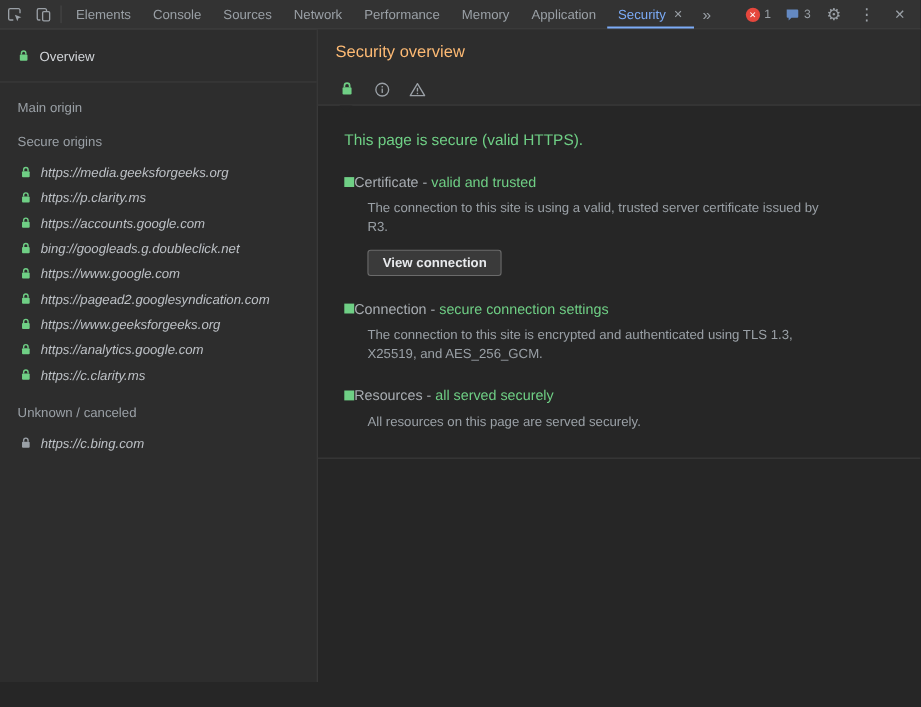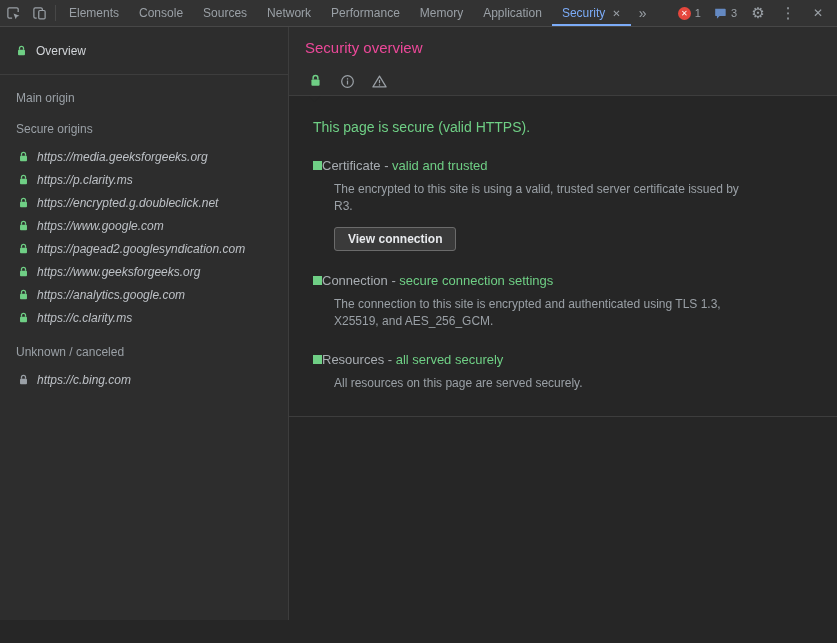--- a/index.html
+++ b/index.html
@@ -34,21 +34,21 @@
   .lock { display:inline-flex; flex:0 0 auto; }
   .lock.green { color:#6fcf85; }
   .lock.gray  { color:#9aa0a6; }
   .group-label { padding:0 16px; margin:16px 0 8px 0; color:#9aa0a6; line-height:15px; }
   .origin-row { height:23px; display:flex; align-items:center; gap:8px; padding:0 16px 0 18px;
                 color:#bdc1c6; cursor:pointer; white-space:nowrap;font-style:italic; }
 
   
   .main { flex:1; display:flex; flex-direction:column; background:#262626; min-width:0; }
   .main-header { background:#2d2d2d; border-bottom:1px solid #3d3d3d; padding:12px 0 0 16px; flex:0 0 auto; }
-  .main-title { font-size:15px; font-weight:500; color:#ec4899; line-height:18px; }
+  .main-title { font-size:15px; font-weight:500; color:#fdba74; line-height:18px; }
   .view-tabs { display:flex; margin:10px 0 0 -6px; }
   .view-tab { width:32px; height:28px; display:flex; align-items:center; justify-content:center;
               background:none; border:none; cursor:pointer; color:#9aa0a6; }
   .view-tab.selected { color:#6fcf85; }
   .main-content { flex:1; position:relative; overflow:hidden; }
   .notch { position:absolute; top:-5px; left:21px; width:9px; height:9px; background:#262626;
            border-left:1px solid #3d3d3d; border-top:1px solid #3d3d3d; transform:rotate(45deg); }
   .secure-block { border-bottom:1px solid #3d3d3d; padding:0 24px 24px 24px; }
   .status-line { margin-top:23px; font-size:14px; line-height:17px; color:#6fcf85; }
   .sec { margin-top:22px; }
@@ -161,21 +161,30 @@
             </span>
             <span>https://p.clarity.ms</span>
           </div>
           <div class="origin-row">
             <span class="lock green">
               <svg viewBox="0 0 12 13" width="11" height="12">
                 <path d="M3.8 5V3.6a2.2 2.2 0 0 1 4.4 0V5" fill="none" stroke="currentColor" stroke-width="1.4"></path>
                 <rect x="2.2" y="5" width="7.6" height="6" rx="1" fill="currentColor"></rect>
               </svg>
             </span>
-            <span>https://encrypted.g.doubleclick.net</span>
+            <span>https://accounts.google.com</span>
+          </div>
+          <div class="origin-row">
+            <span class="lock green">
+              <svg viewBox="0 0 12 13" width="11" height="12">
+                <path d="M3.8 5V3.6a2.2 2.2 0 0 1 4.4 0V5" fill="none" stroke="currentColor" stroke-width="1.4"></path>
+                <rect x="2.2" y="5" width="7.6" height="6" rx="1" fill="currentColor"></rect>
+              </svg>
+            </span>
+            <span>bing://googleads.g.doubleclick.net</span>
           </div>
           <div class="origin-row">
             <span class="lock green">
               <svg viewBox="0 0 12 13" width="11" height="12">
                 <path d="M3.8 5V3.6a2.2 2.2 0 0 1 4.4 0V5" fill="none" stroke="currentColor" stroke-width="1.4"></path>
                 <rect x="2.2" y="5" width="7.6" height="6" rx="1" fill="currentColor"></rect>
               </svg>
             </span>
             <span>https://www.google.com</span>
           </div>
@@ -256,21 +265,21 @@
       </div>
 
       <div class="main-content">
         <div class="notch"></div>
         <div class="secure-block">
           <p class="status-line">This page is secure (valid HTTPS).</p>
           <div>
               <section class="sec"><div class="sec-title">
                   <span class="bullet"></span>
                   <span>Certificate - <a class="sec-link">valid and trusted</a></span>
-                </div><p class="sec-body">The encrypted to this site is using a valid, trusted server certificate issued by R3.</p><button class="btn">View connection</button></section>
+                </div><p class="sec-body">The connection to this site is using a valid, trusted server certificate issued by R3.</p><button class="btn">View connection</button></section>
               <section class="sec">
                 <div class="sec-title">
                   <span class="bullet"></span>
                   <span>Connection - <a class="sec-link">secure connection settings</a></span>
                 </div>
                 <p class="sec-body">The connection to this site is encrypted and authenticated using TLS 1.3, X25519, and AES_256_GCM.</p>
               </section>
               <section class="sec">
                 <div class="sec-title">
                   <span class="bullet"></span>

